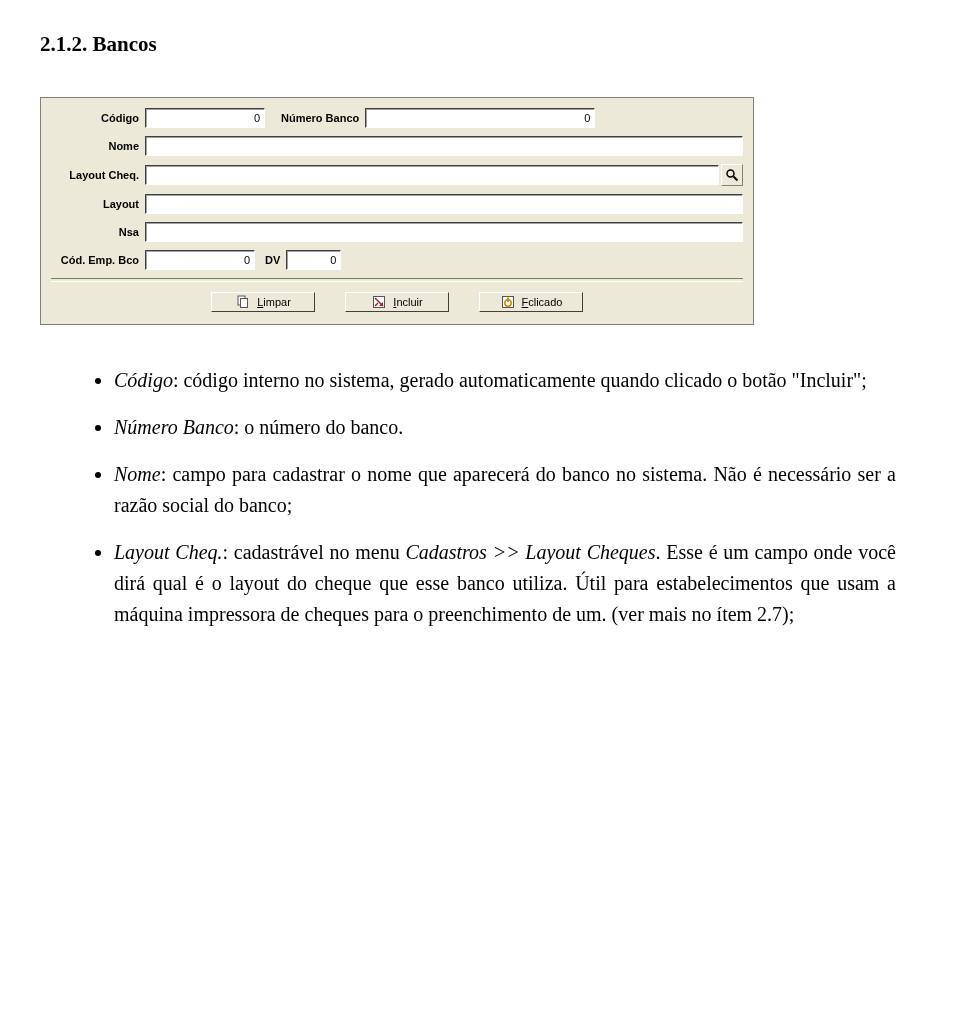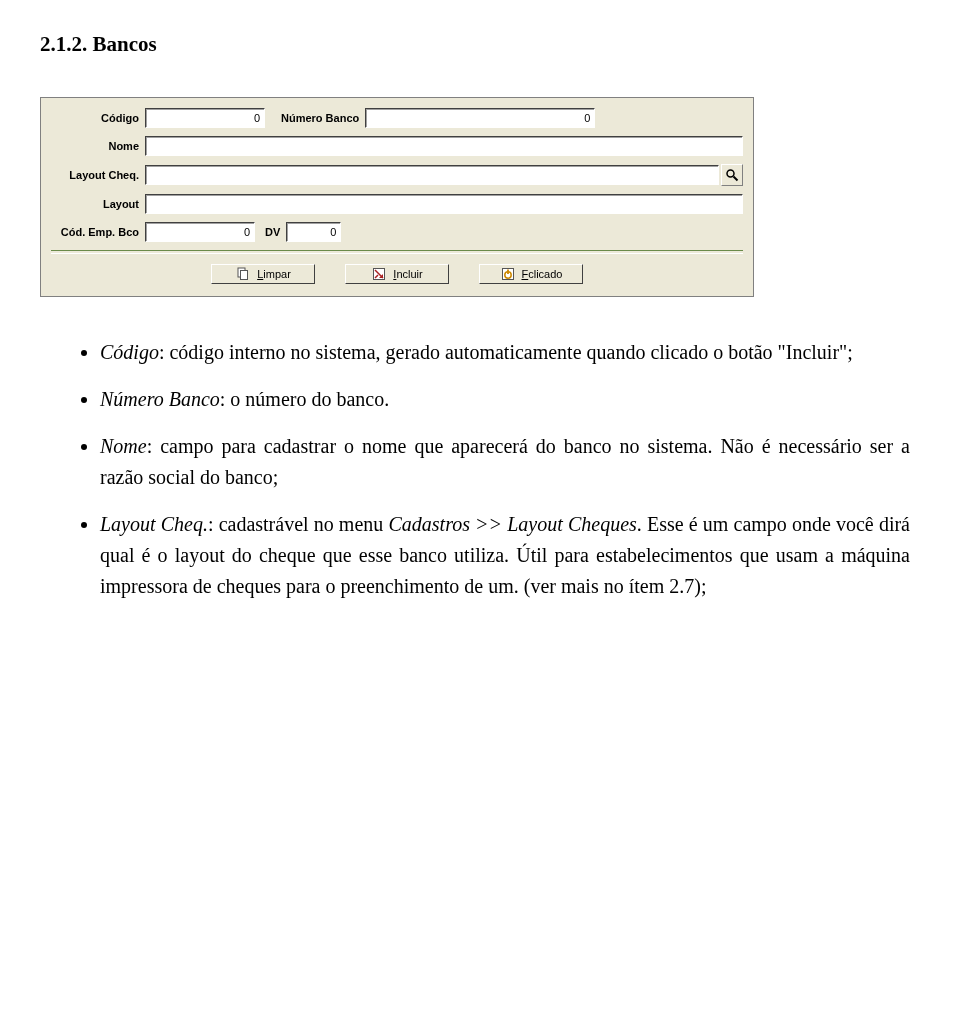--- a/index.html
+++ b/index.html
@@ -145,21 +145,21 @@
     min-width: 104px;
     box-sizing: border-box;
     cursor: pointer;
     justify-content: center;
   }
   .win-button .underline { text-decoration: underline; }
   .btn-icon { width:16px; height:16px; display:flex; align-items:center; justify-content:center; }
   .bullets {
     list-style: disc;
     padding-left: 60px;
-    margin: 0;
+    margin: 14px;
   }
   .bullets li {
     font-size: 20px;
     line-height: 1.55;
     text-align: justify;
     margin-bottom: 16px;
     padding-right: 10px;
   }
   .bullets li em.field { font-style: italic; }
 </style>
@@ -193,20 +193,24 @@
           <line x1="8.5" y1="8.5" x2="12.5" y2="12.5" stroke="#000" stroke-width="2"></line>
         </svg>
       </div>
     </div>
 
     <div class="row">
       <div class="lbl">Layout</div>
       <input class="sunken left" style="flex: 1 1 0%;" value="">
     </div>
 
+    <div class="row">
+      <div class="lbl">Nsa</div>
+      <input class="sunken left" style="flex: 1 1 0%;" value="">
+    </div>
 
     <div class="row">
       <div class="lbl">Cód. Emp. Bco</div>
       <input class="sunken" style="width: 110px;" value="0">
       <div class="lbl-inline" style="padding-left:10px">DV</div>
       <input class="sunken" style="width: 55px;" value="0">
     </div>
 
     <div class="divider"></div>
 

